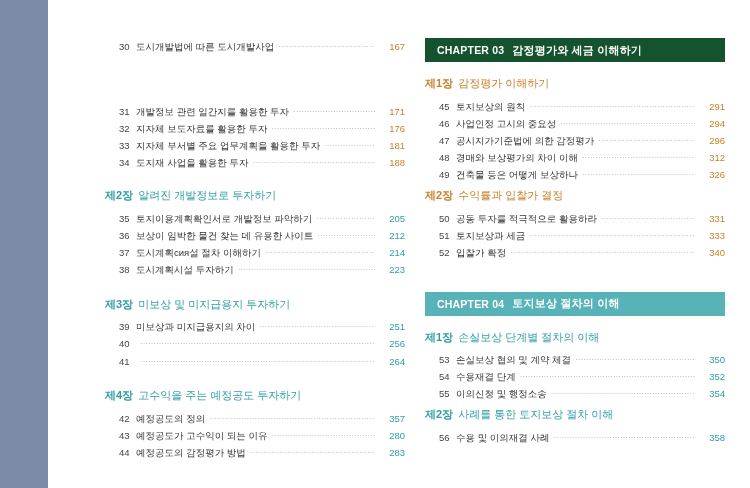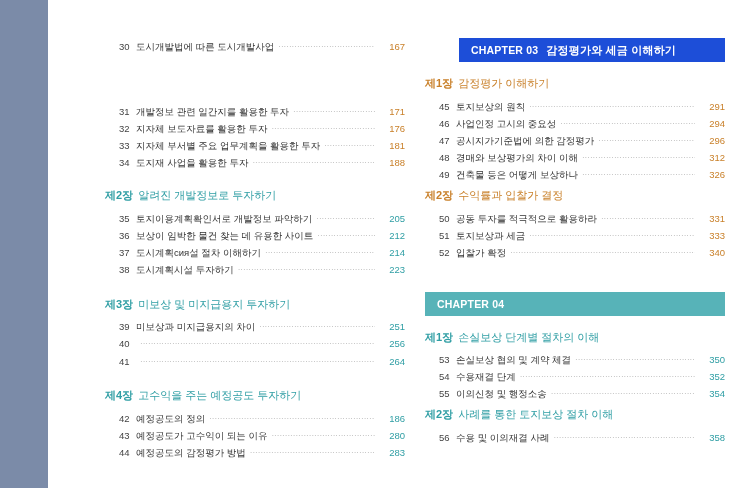--- a/index.html
+++ b/index.html
@@ -226,42 +226,42 @@
         <div class="spacer-12"></div>
         <div class="group">
           <div class="section-head">
             <span class="sec-num" style="color: rgb(47, 158, 164);">제4장</span>
             <span class="sec-title" style="color: rgb(47, 158, 164);">고수익을 주는 예정공도 투자하기</span>
           </div>
           <div class="toc-row">
             <span class="num">42</span>
             <span class="label">예정공도의 정의</span>
             <span class="dots">··························································································</span>
-            <span class="page-no" style="color: rgb(47, 158, 164);">186</span>
+            <span class="page-no" style="color: rgb(47, 158, 164);">357</span>
           </div>
           <div class="toc-row">
             <span class="num">43</span>
             <span class="label">예정공도가 고수익이 되는 이유</span>
             <span class="dots">··························································································</span>
             <span class="page-no" style="color: rgb(47, 158, 164);">280</span>
           </div>
           <div class="toc-row">
             <span class="num">44</span>
             <span class="label">예정공도의 감정평가 방법</span>
             <span class="dots">··························································································</span>
             <span class="page-no" style="color: rgb(47, 158, 164);">283</span>
           </div>
         </div>
       </div>
   </div>
 
   <div class="col col-right">
     <div style="height:38px"></div>
     <div id="right-chapters">
-        <div class="chapter-banner" style="background: #1d4ed8; margin-left: 34px;">
+        <div class="chapter-banner" style="background: #14532d;">
           <span class="ch-num">CHAPTER 03</span>
           <span class="ch-title">감정평가와 세금 이해하기</span>
         </div>
         <div class="group">
           <div class="section-head">
             <span class="sec-num" style="color: rgb(201, 128, 42);">제1장</span>
             <span class="sec-title" style="color: rgb(201, 128, 42);">감정평가 이해하기</span>
           </div>
           <div class="toc-row">
             <span class="num">45</span>
@@ -314,20 +314,21 @@
           <div class="toc-row">
             <span class="num">52</span>
             <span class="label">입찰가 확정</span>
             <span class="dots">··························································································</span>
             <span class="page-no" style="color: rgb(201, 128, 42);">340</span>
           </div>
         </div>
         <div class="spacer-28"></div>
         <div class="chapter-banner" style="background: rgb(87, 179, 184);">
           <span class="ch-num">CHAPTER 04</span>
+          <span class="ch-title">토지보상 절차의 이해</span>
         </div>
         <div class="group">
           <div class="section-head">
             <span class="sec-num" style="color: rgb(47, 158, 164);">제1장</span>
             <span class="sec-title" style="color: rgb(47, 158, 164);">손실보상 단계별 절차의 이해</span>
           </div>
           <div class="toc-row">
             <span class="num">53</span>
             <span class="label">손실보상 협의 및 계약 체결</span>
             <span class="dots">··························································································</span>

